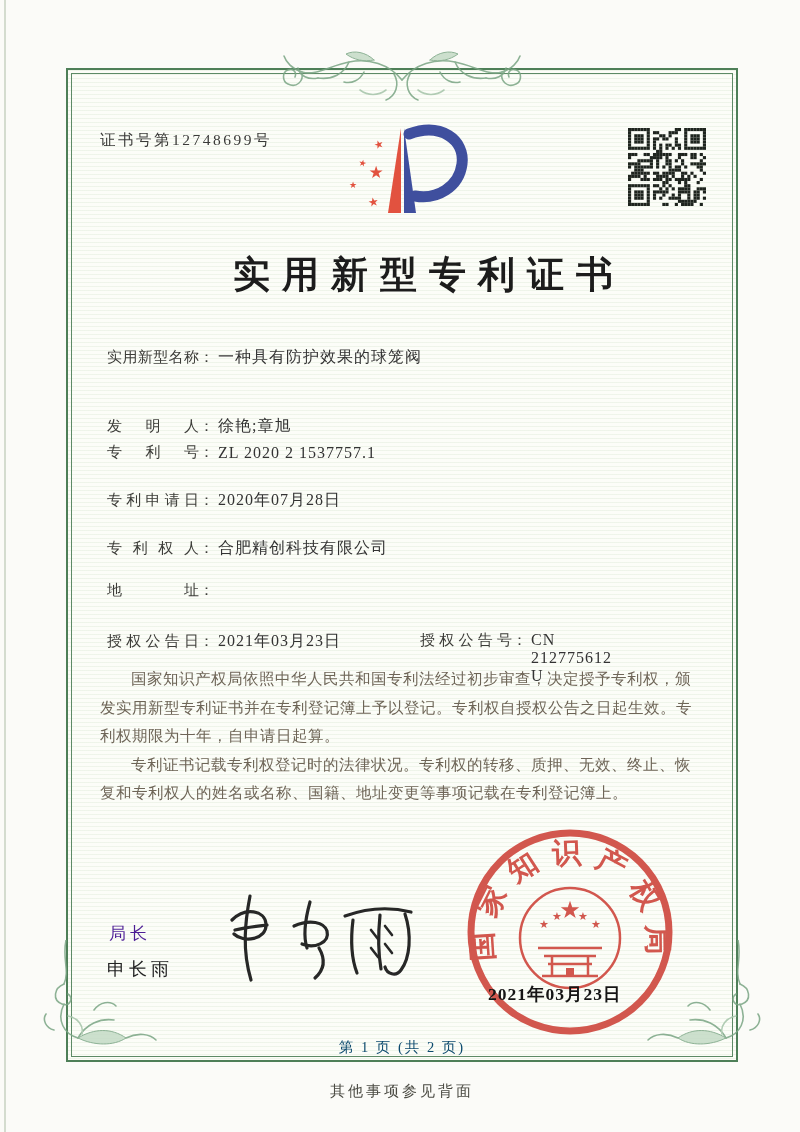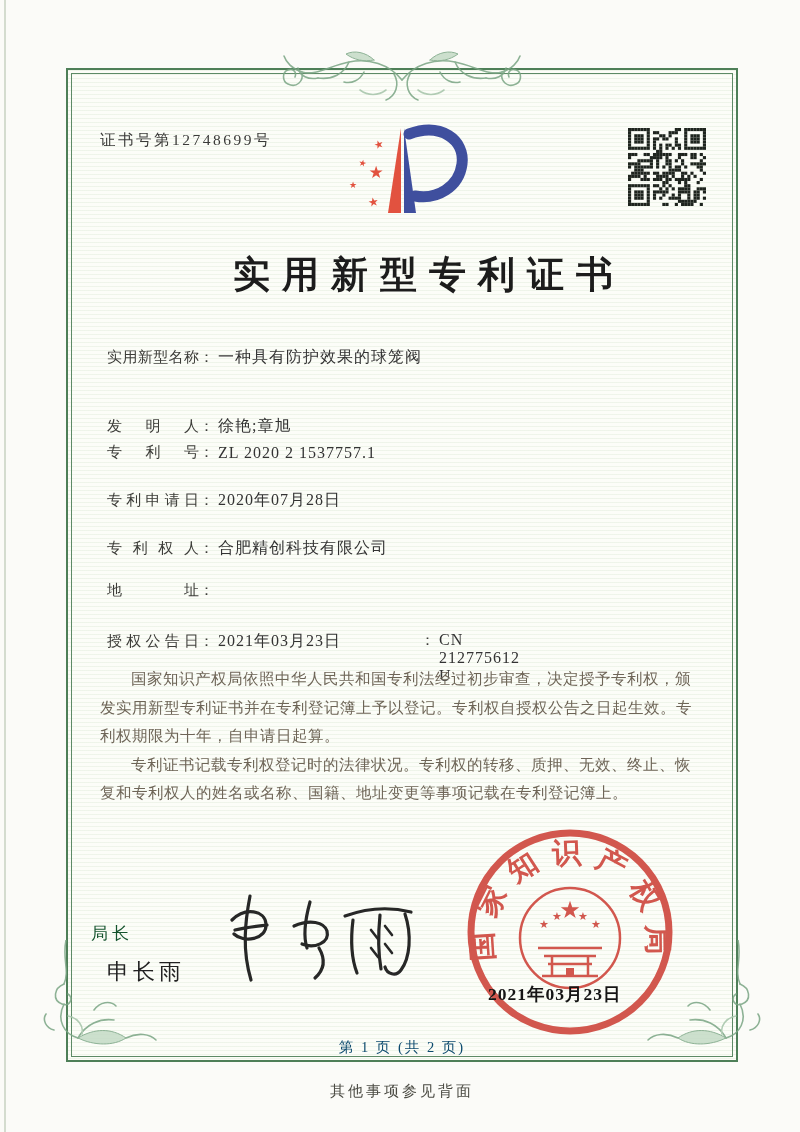--- a/index.html
+++ b/index.html
@@ -39,22 +39,22 @@
   .row .colon{flex:none;color:#3c3c38;font-size:15px;margin:0 4px 0 0;}
   .row .val{color:#333;letter-spacing:1px;}
   .val-wrap{max-width:480px;line-height:26px;}
   .grant2{position:absolute;left:313px;top:0;display:flex;}
   .grant2 .lab{width:92px;}
   .paras{
     left:100px;top:665px;width:602px;
     font-size:15.5px;line-height:28.5px;color:#6e6557;letter-spacing:.5px;
   }
   .paras p{margin:0;text-indent:2em;}
-  .signer-title{left:91px;top:922px;font-size:17px;letter-spacing:4px;color:#14532d;}
-  .signer-name{left:107px;top:957px;font-size:22px;letter-spacing:4px;color:#222;}
+  .signer-title{left:109px;top:922px;font-size:17px;letter-spacing:4px;color:#4c1d95;}
+  .signer-name{left:107px;top:957px;font-size:18px;letter-spacing:4px;color:#222;}
   .seal-date{
     left:488px;top:982px;font-size:17.5px;font-weight:700;color:#151515;
     letter-spacing:1px;z-index:6;
   }
   .footer-page{
     left:66px;top:1038px;width:672px;text-align:center;
     font-size:14.5px;letter-spacing:2px;color:#0c4a6e;
   }
   .back-note{
     left:66px;top:1082px;width:672px;text-align:center;
@@ -475,20 +475,21 @@
 </div>
 <div class="abs row" style="top:581px;">
   <span class="lab">地址</span>
   <span class="colon">：</span>
 </div>
 <div class="abs row" style="top:631px;">
   <span class="lab">授权公告日</span>
   <span class="colon">：</span>
   <span class="val">2021年03月23日</span>
   <span class="grant2">
+    <span class="lab">授权公告号</span>
     <span class="colon">：</span>
     <span class="val">CN 212775612 U</span>
   </span>
 </div>
 
 <div class="abs paras">
   <p>国家知识产权局依照中华人民共和国专利法经过初步审查，决定授予专利权，颁发实用新型专利证书并在专利登记簿上予以登记。专利权自授权公告之日起生效。专利权期限为十年，自申请日起算。</p>
   <p>专利证书记载专利权登记时的法律状况。专利权的转移、质押、无效、终止、恢复和专利权人的姓名或名称、国籍、地址变更等事项记载在专利登记簿上。</p>
 </div>
 

